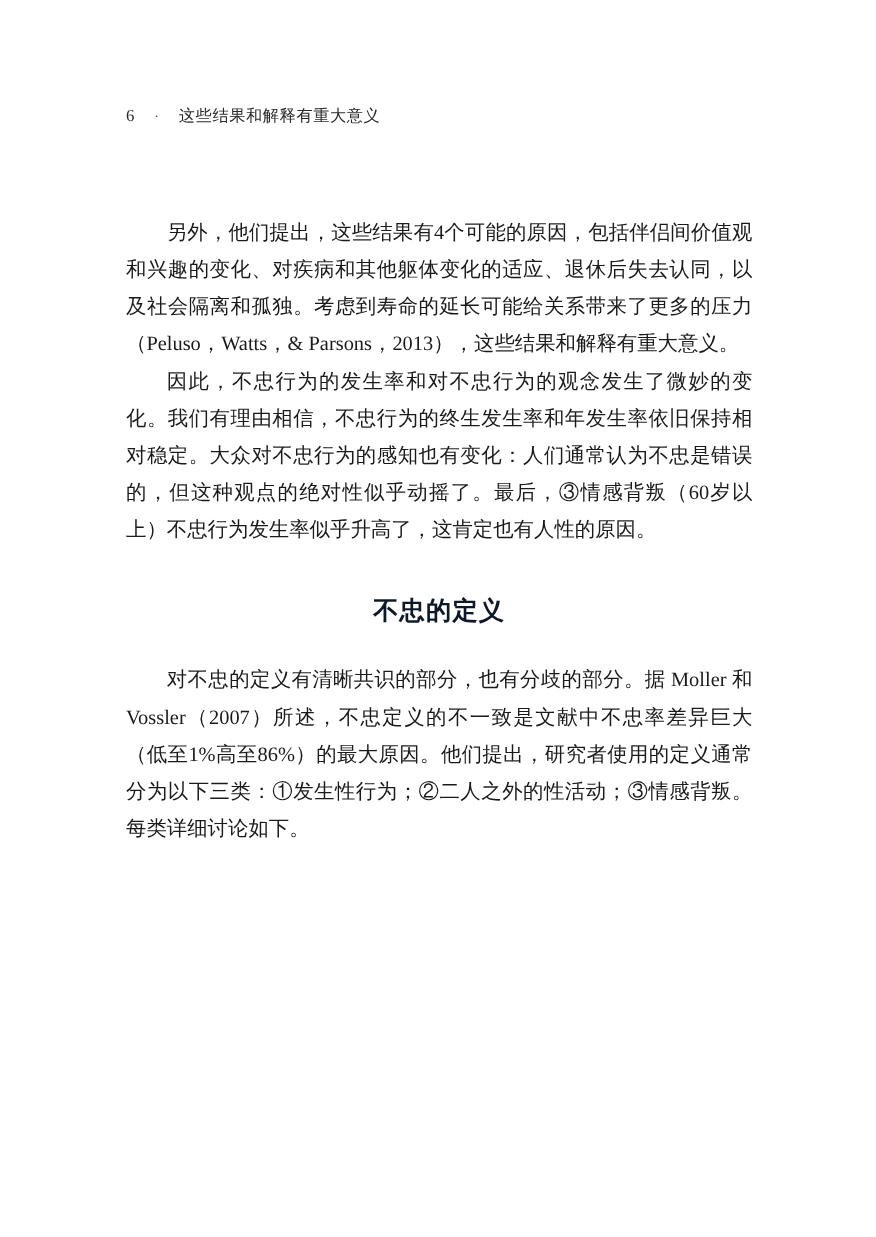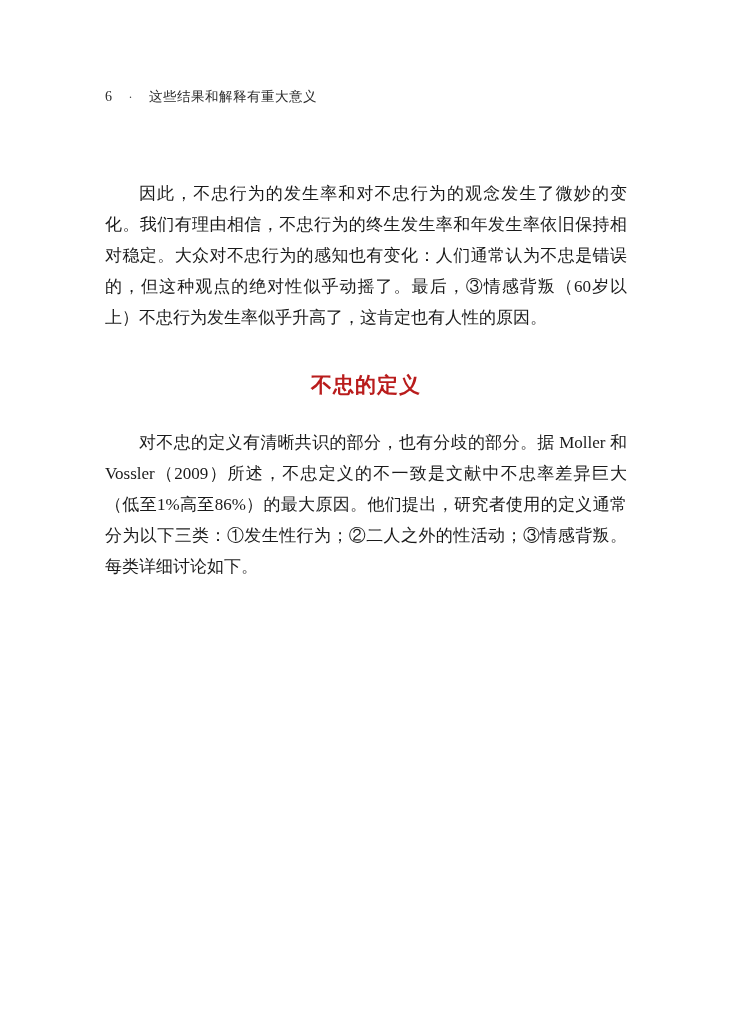--- a/index.html
+++ b/index.html
@@ -53,38 +53,39 @@
     text-indent: 2em;
     word-break: break-all;
     color: #1a1a1a;
   }
   h2.section-heading {
     margin: 38px 0 28px 0;
     text-align: center;
     font-family: Liberation Sans, sans-serif;
     font-weight: 700;
     font-size: 21px;
-    color: #b91c1c;
+    color: #0f172a;
     letter-spacing: 1px;
   }
 </style>
 </head>
 <body>
 
 <div class="page">
   <div class="content">
 
     <div class="running-header">
       <span class="pagenum">6</span>
       <span class="sep">·</span>
       <span class="title">这些结果和解释有重大意义</span>
     </div>
 
     <div class="bodytext">
+      <p class="para">另外，他们提出，这些结果有4个可能的原因，包括伴侣间价值观和兴趣的变化、对疾病和其他躯体变化的适应、退休后失去认同，以及社会隔离和孤独。考虑到寿命的延长可能给关系带来了更多的压力（Peluso，Watts，&amp; Parsons，2013），这些结果和解释有重大意义。</p>
       <p class="para">因此，不忠行为的发生率和对不忠行为的观念发生了微妙的变化。我们有理由相信，不忠行为的终生发生率和年发生率依旧保持相对稳定。大众对不忠行为的感知也有变化：人们通常认为不忠是错误的，但这种观点的绝对性似乎动摇了。最后，③情感背叛（60岁以上）不忠行为发生率似乎升高了，这肯定也有人性的原因。</p>
 
       <h2 class="section-heading">不忠的定义</h2>
 
-      <p class="para">对不忠的定义有清晰共识的部分，也有分歧的部分。据 Moller 和 Vossler（2009）所述，不忠定义的不一致是文献中不忠率差异巨大（低至1%高至86%）的最大原因。他们提出，研究者使用的定义通常分为以下三类：①发生性行为；②二人之外的性活动；③情感背叛。每类详细讨论如下。</p>
+      <p class="para">对不忠的定义有清晰共识的部分，也有分歧的部分。据 Moller 和 Vossler（2007）所述，不忠定义的不一致是文献中不忠率差异巨大（低至1%高至86%）的最大原因。他们提出，研究者使用的定义通常分为以下三类：①发生性行为；②二人之外的性活动；③情感背叛。每类详细讨论如下。</p>
     </div>
 
   </div>
 </div>
 
 </body></html>

